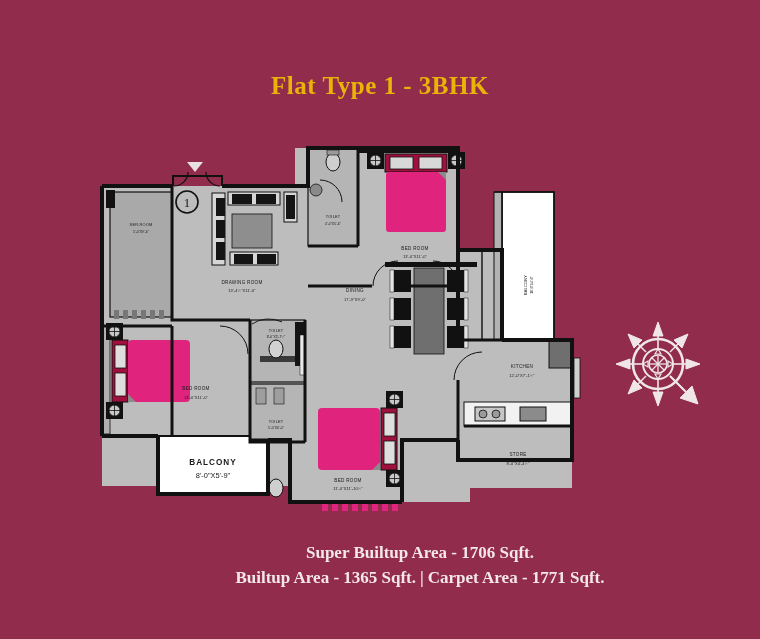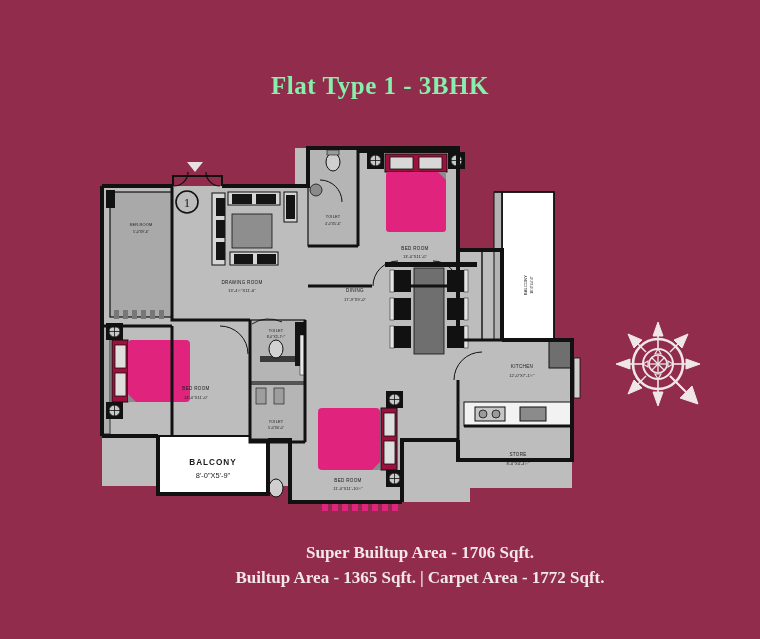--- a/index.html
+++ b/index.html
@@ -15,21 +15,21 @@
     font-family: "Liberation Sans", sans-serif;
   }
 
   
   #title {
     position: absolute;
     top: 72px;
     left: 0;
     width: 760px;
     text-align: center;
-    color: #86efac;
+    color: #eab308;
     font-family: "Liberation Serif", serif;
     font-weight: bold;
     font-size: 25px;
     letter-spacing: 0.5px;
   }
   #footer {
     position: absolute;
     top: 540px;
     left: 0;
     width: 760px;
@@ -389,15 +389,15 @@
       <path d="M31,46 L36,43 L36,49 Z"></path>
       <path d="M61,46 L56,43 L56,49 Z"></path>
     </g>
   </g>
 </svg>
 </div>
 
 <div id="footer">
   <div class="line1">Super Builtup Area - 1706 Sqft.</div>
   <div class="line2">
-    <span>Builtup Area - 1365 Sqft.</span><span class="sep">|</span><span>Carpet Area - 1772 Sqft.</span>
+    <span>Builtup Area - 1365 Sqft.</span><span class="sep">|</span><span>Carpet Area - 1771 Sqft.</span>
   </div>
 </div>
 
 </body></html>

